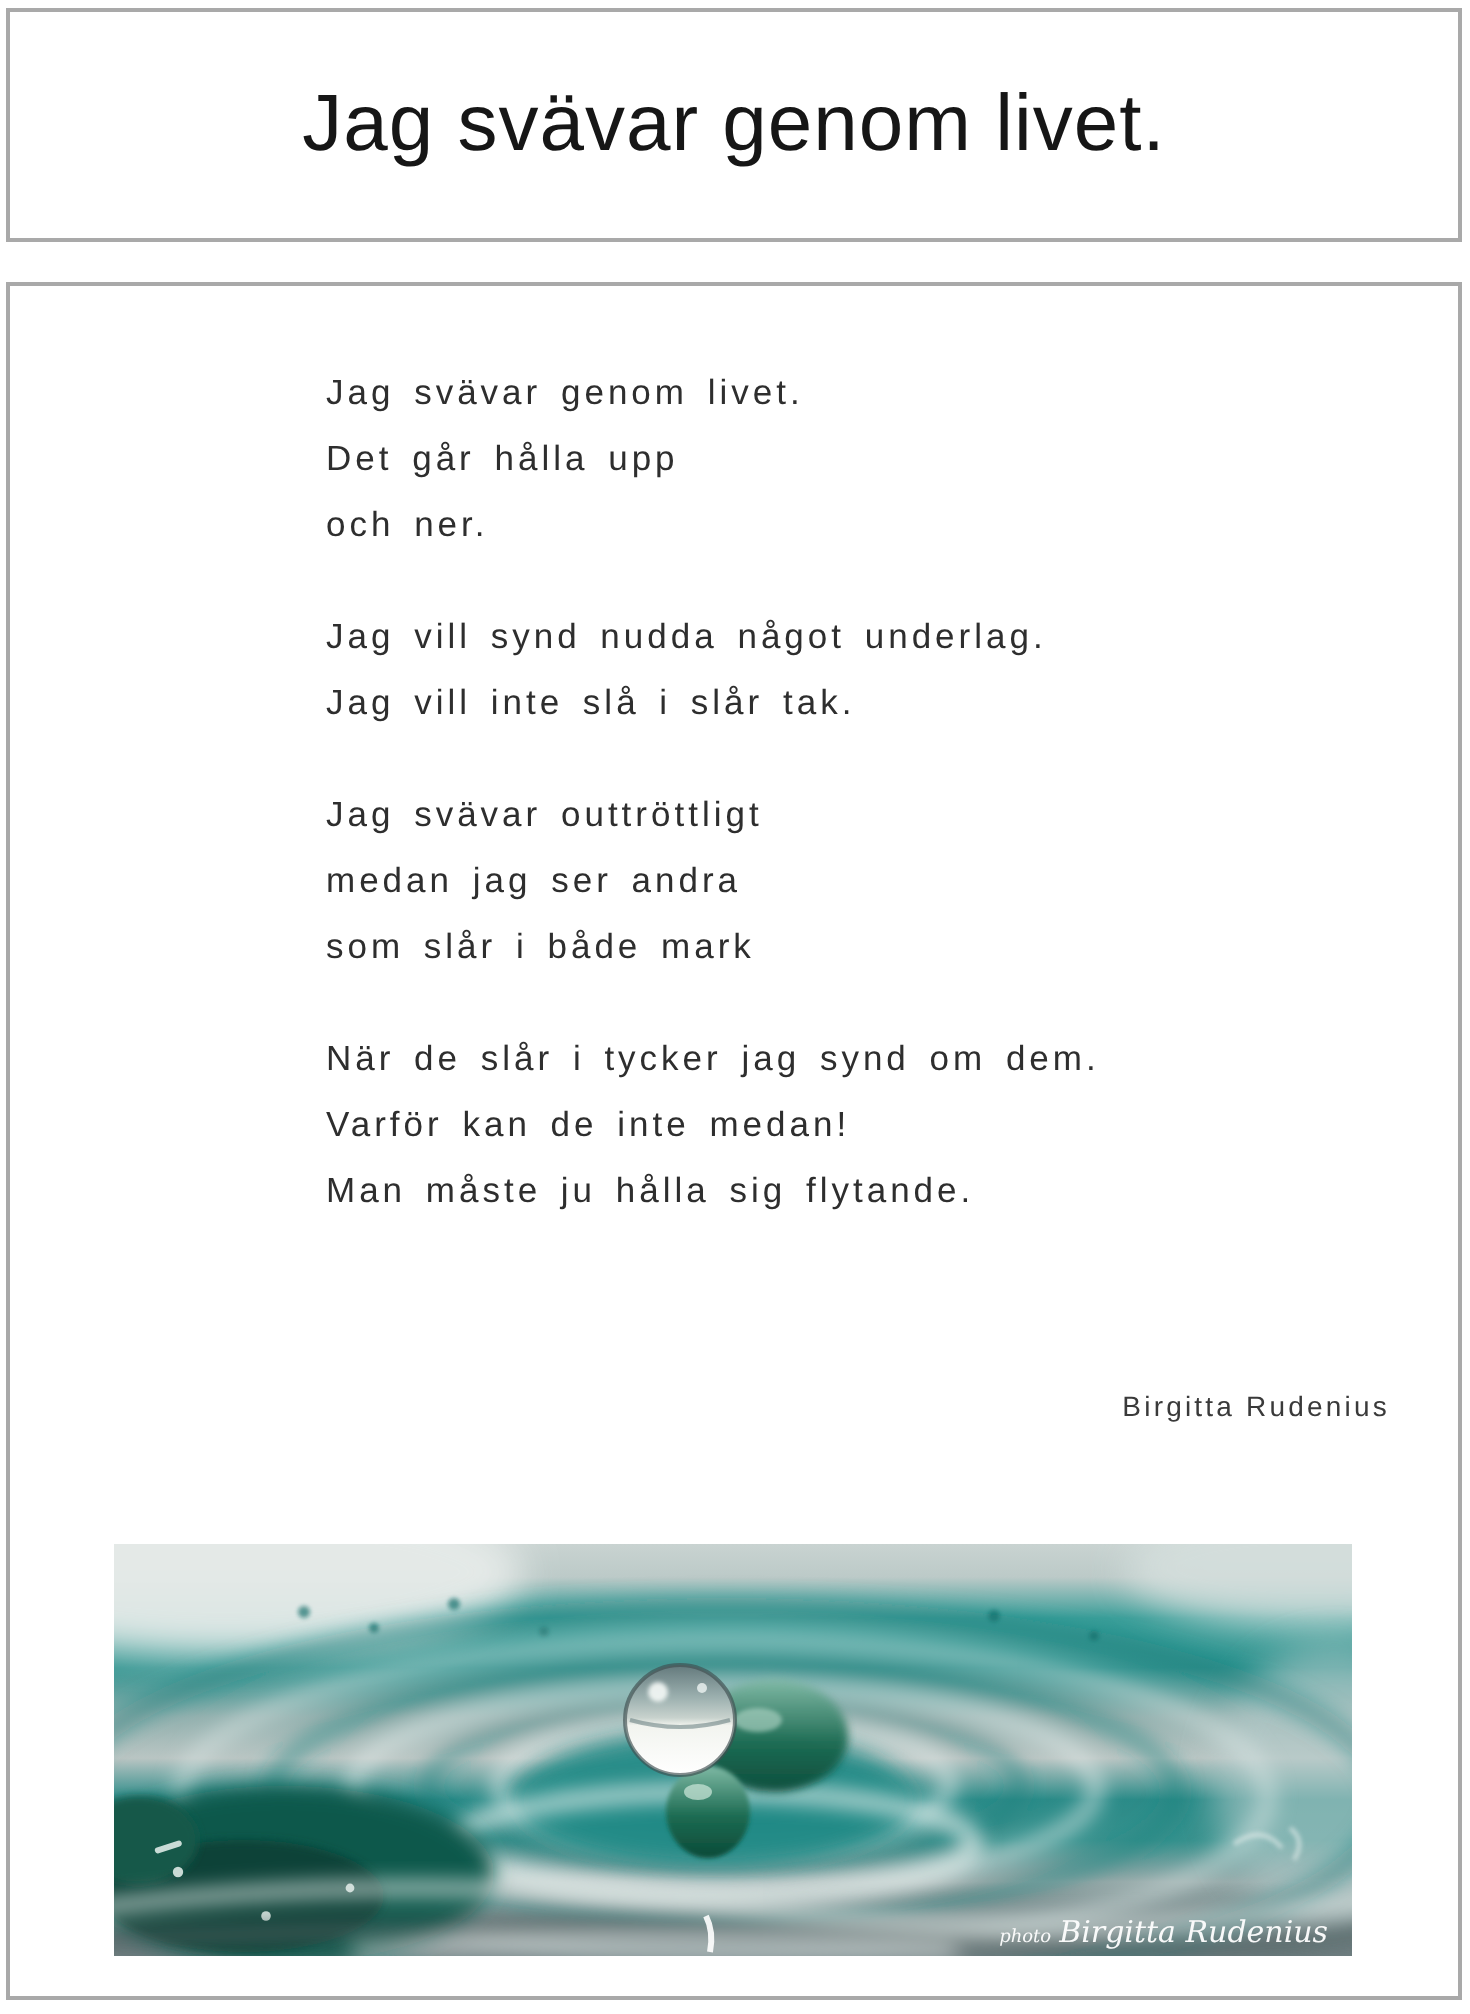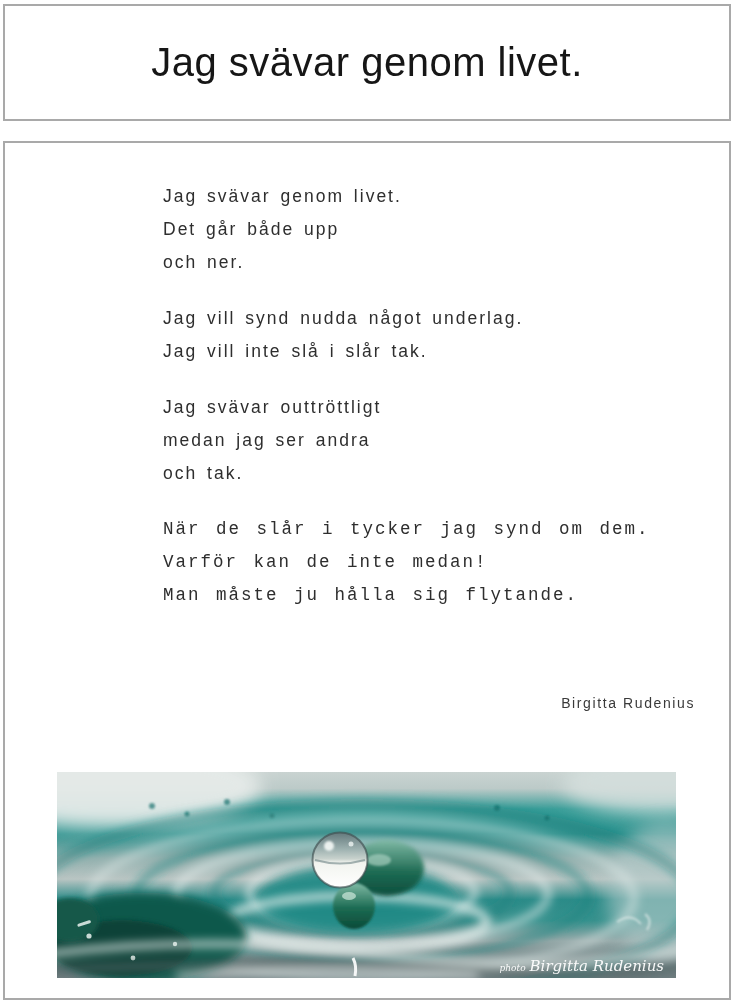--- a/index.html
+++ b/index.html
@@ -42,21 +42,21 @@
     position: absolute;
     left: 158px; top: 37px;
     font-size: 17.5px;
     line-height: 33px;
     letter-spacing: 2px;
     word-spacing: 3px;
     color: #2e2e2e;
     white-space: nowrap;
   }
   .stanza { margin: 0 0 23px 0; }
-  .stanza:last-child { margin-bottom: 4px; font-family: Liberation Mono, monospace; }
+  .stanza:last-child { margin-bottom: 4px; }
 
   .attribution {
     position: absolute;
     top: 552px; right: 34px;
     font-size: 14px;
     letter-spacing: 1.6px;
     color: #3a3a3a;
   }
 
   .photo {
@@ -73,31 +73,31 @@
 
 <div class="title-box">
   <h1 class="page-title" style="margin:0; font-weight:300;">Jag svävar genom livet.</h1>
 </div>
 
 <div class="content-box">
 
   <div class="poem">
     <div class="stanza">
       <div>Jag svävar genom livet.</div>
-      <div>Det går både upp</div>
+      <div>Det går hålla upp</div>
       <div>och ner.</div>
     </div>
     <div class="stanza">
       <div>Jag vill synd nudda något underlag.</div>
       <div>Jag vill inte slå i slår tak.</div>
     </div>
     <div class="stanza">
       <div>Jag svävar outtröttligt</div>
       <div>medan jag ser andra</div>
-      <div>och tak.</div>
+      <div>som slår i både mark</div>
     </div>
     <div class="stanza">
       <div>När de slår i tycker jag synd om dem.</div>
       <div>Varför kan de inte medan!</div>
       <div>Man måste ju hålla sig flytande.</div>
     </div>
   </div>
 
   <div class="attribution">Birgitta Rudenius</div>
 

